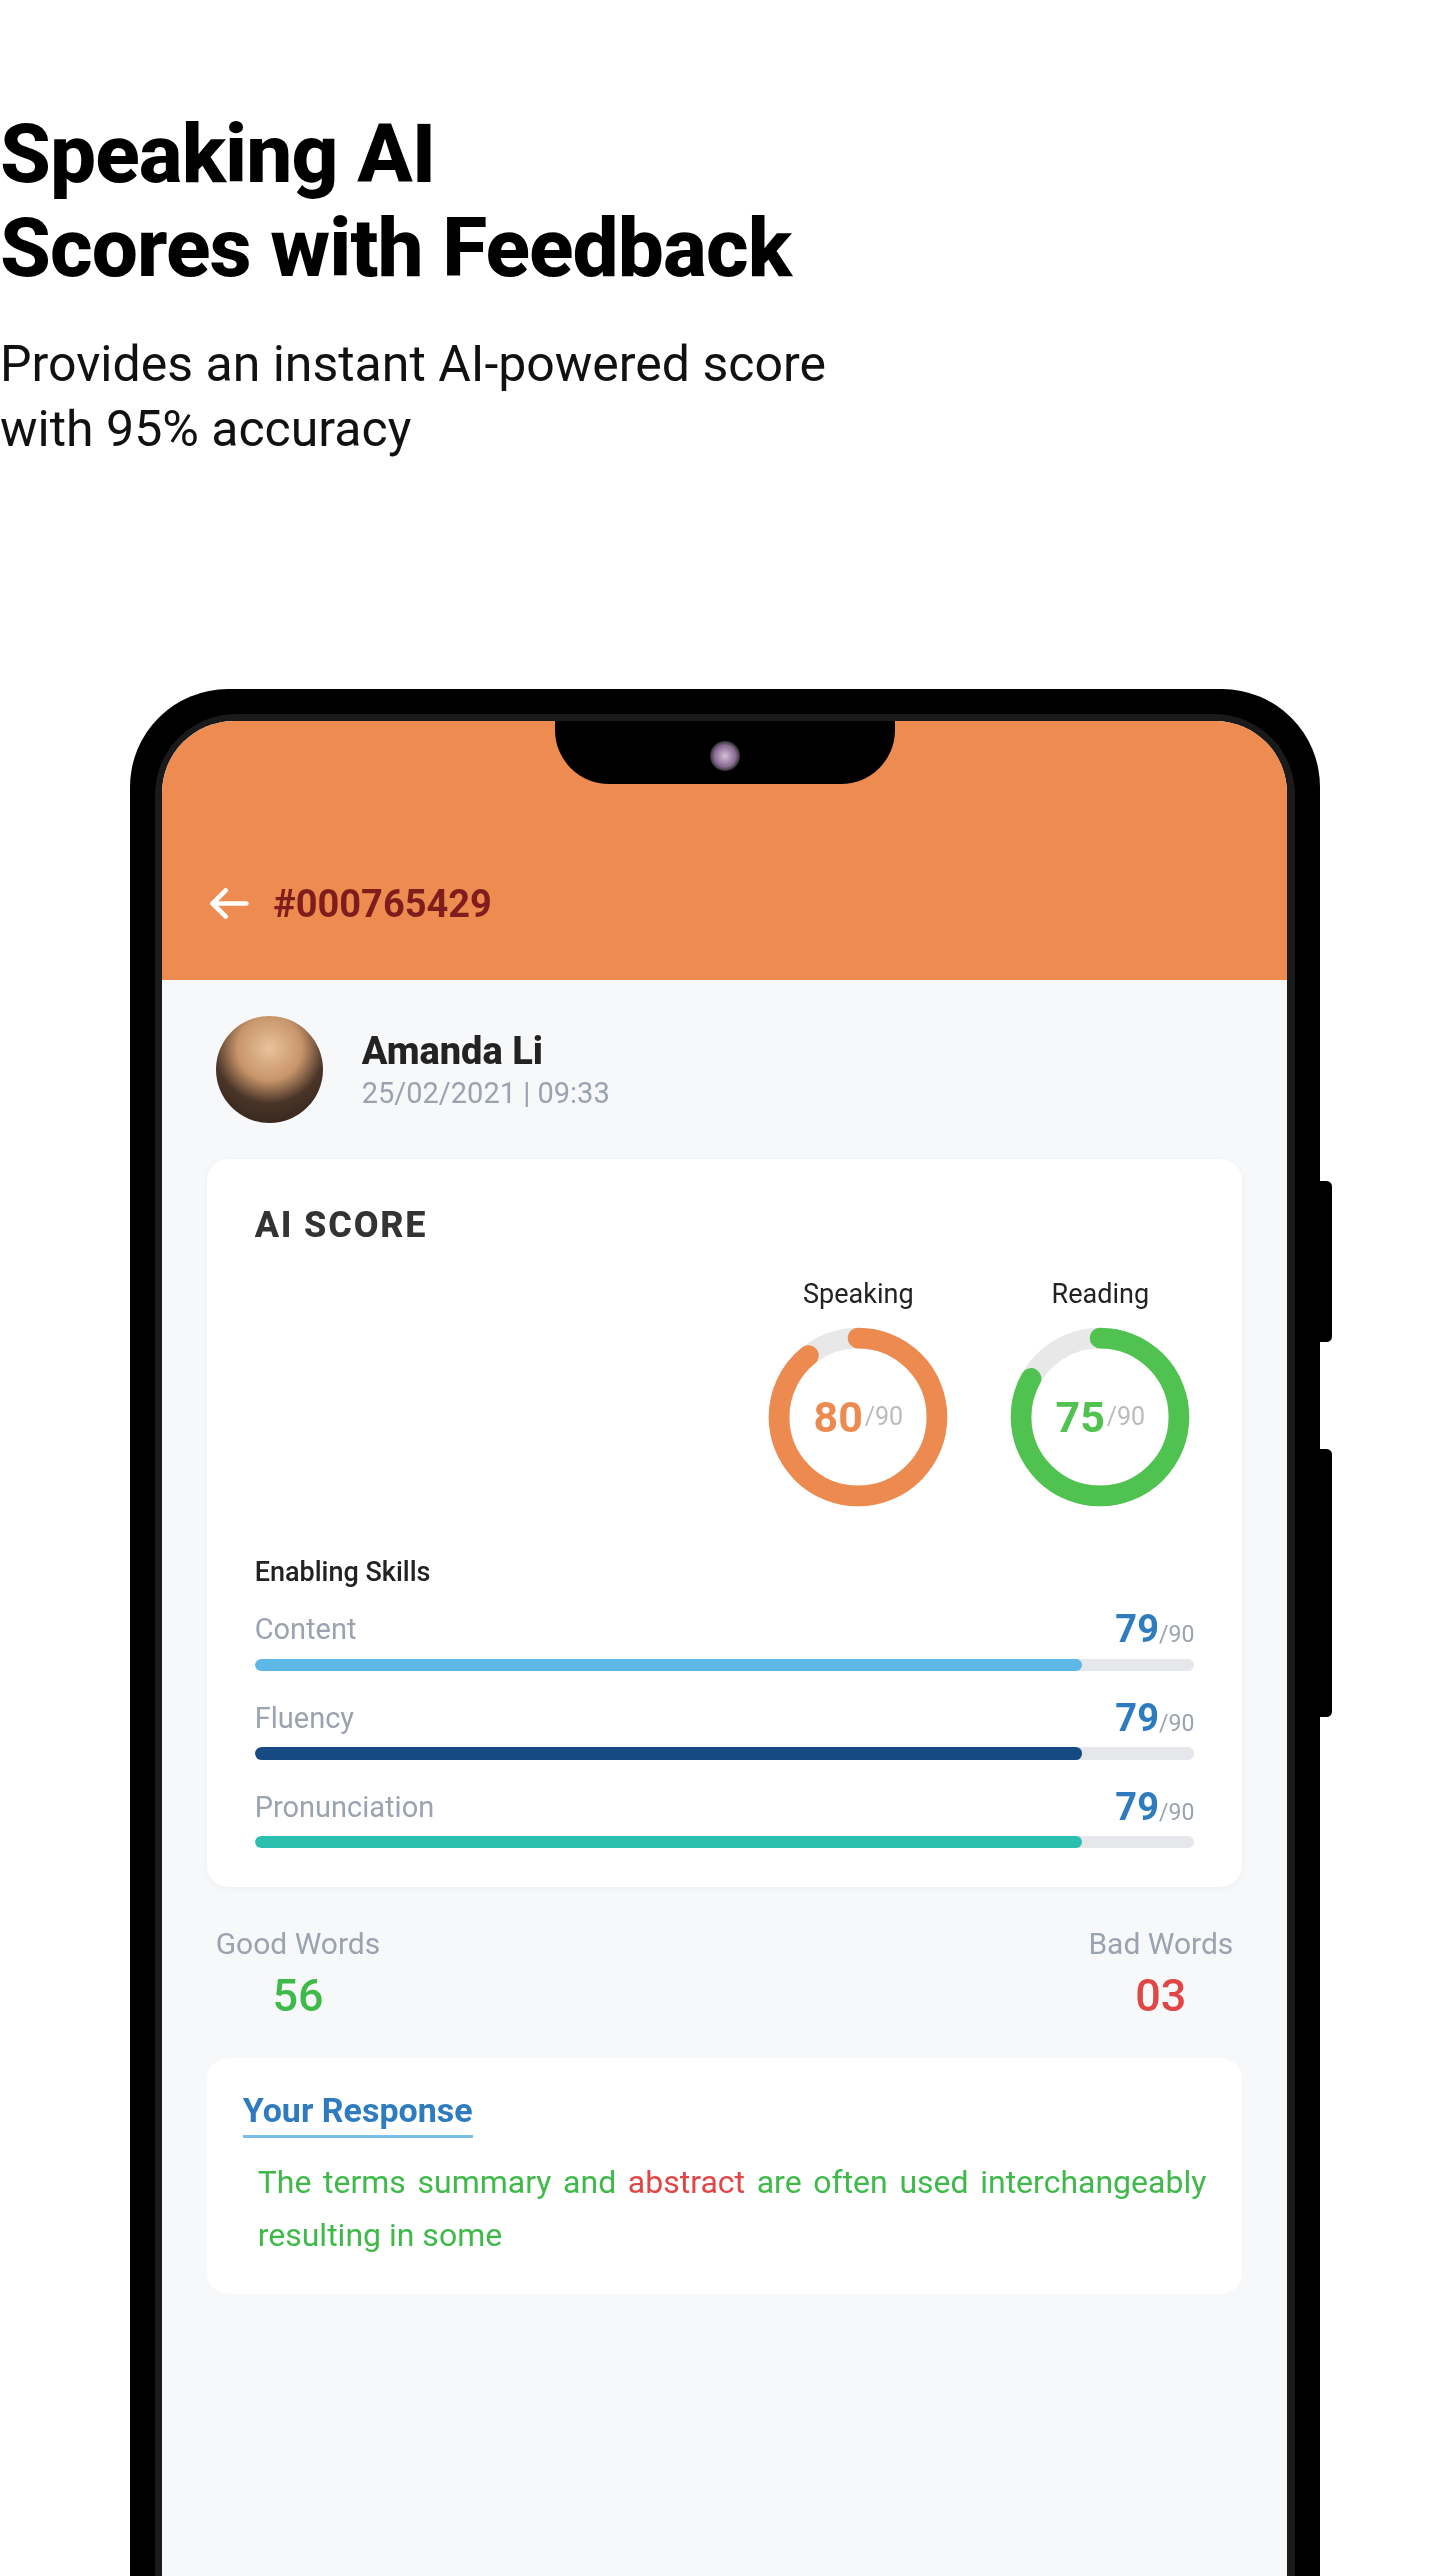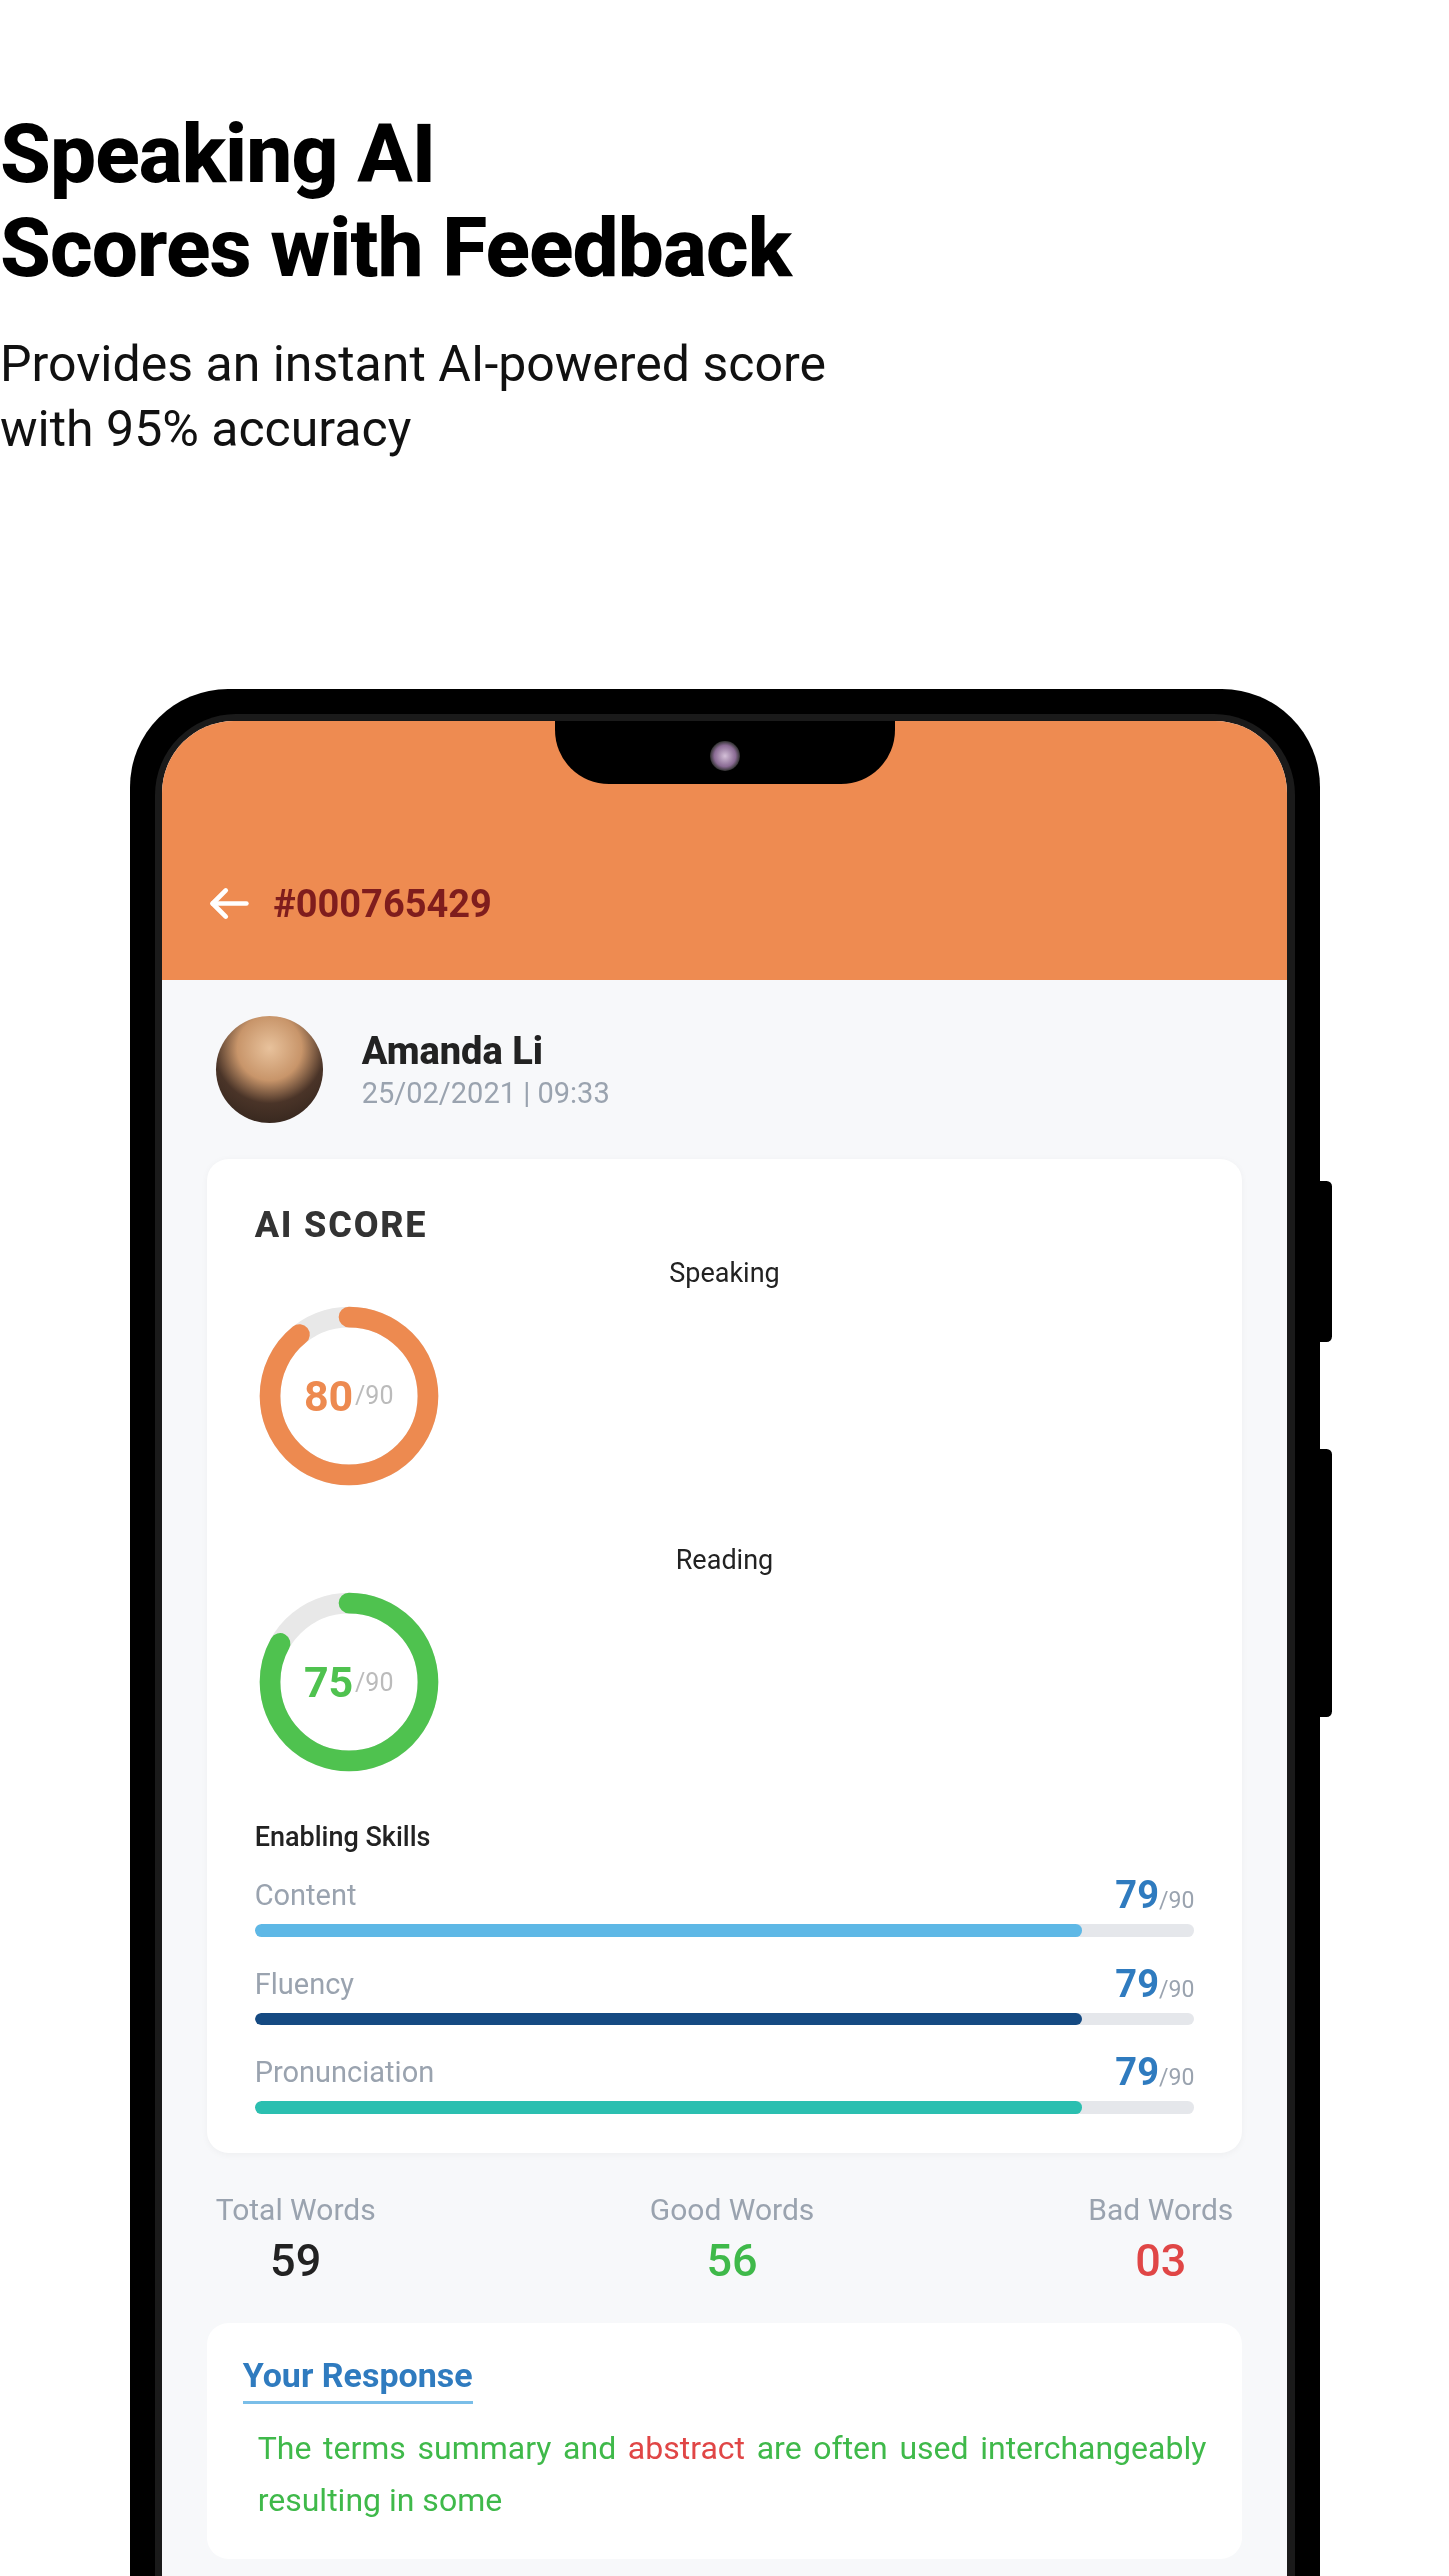--- a/index.html
+++ b/index.html
@@ -144,22 +144,21 @@
     .score-title {
       font-size: 36px;
       font-weight: 800;
       color: #333;
       letter-spacing: 1.8px;
     }
     .gauges {
       display: flex;
       justify-content: flex-end;
       gap: 54px;
-      margin-top: 11px;
-      flex-direction: column;
+      margin-top: 32px;
     }
     .gauge-block { text-align: center; }
     .gauge-label {
       font-size: 27px;
       color: #222;
       margin-bottom: 12.5px;
     }
     .gauge {
       position: relative;
       width: 188px;
@@ -368,24 +367,20 @@
             </div>
           </div>
           <div class="skill-bar">
             <div class="skill-fill" style="width:88%;background:#2bbfb0"></div>
           </div>
         </div>
       </div>
 
       <div class="stats-row">
         <div class="stat">
-          <div class="stat-label">Total Words</div>
-          <div class="stat-value stat-dark">59</div>
-        </div>
-        <div class="stat">
           <div class="stat-label">Good Words</div>
           <div class="stat-value stat-green">56</div>
         </div>
         <div class="stat">
           <div class="stat-label">Bad Words</div>
           <div class="stat-value stat-red">03</div>
         </div>
       </div>
 
       <div class="response-card">

